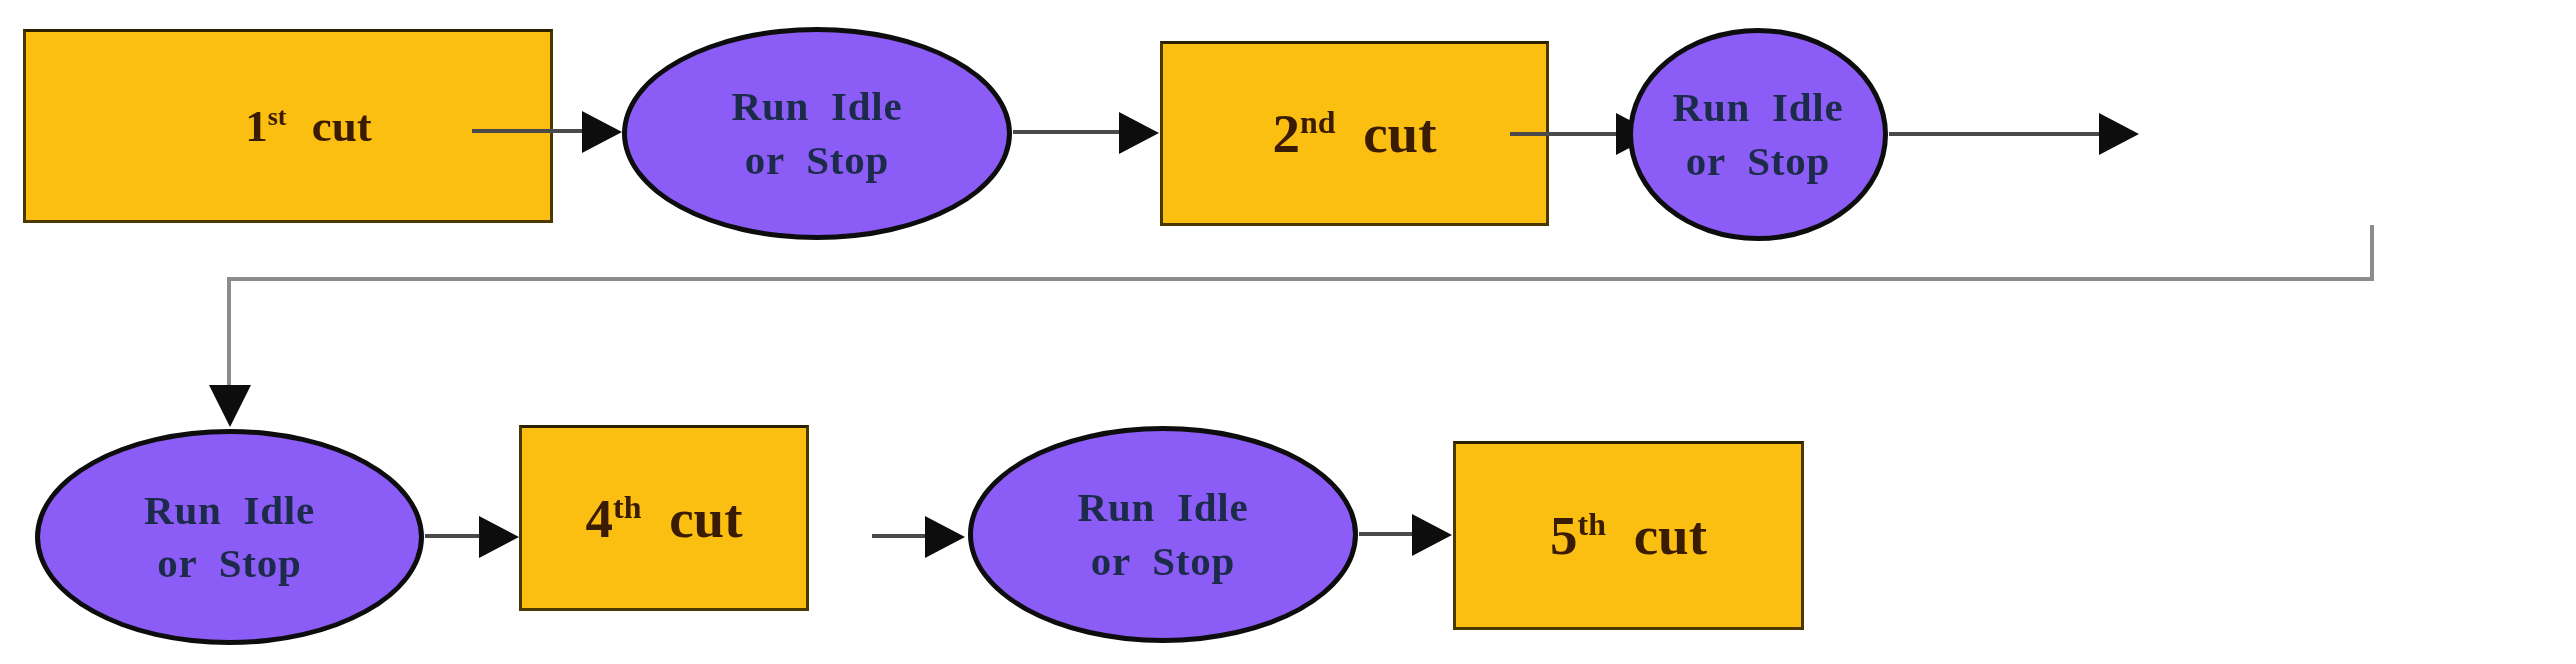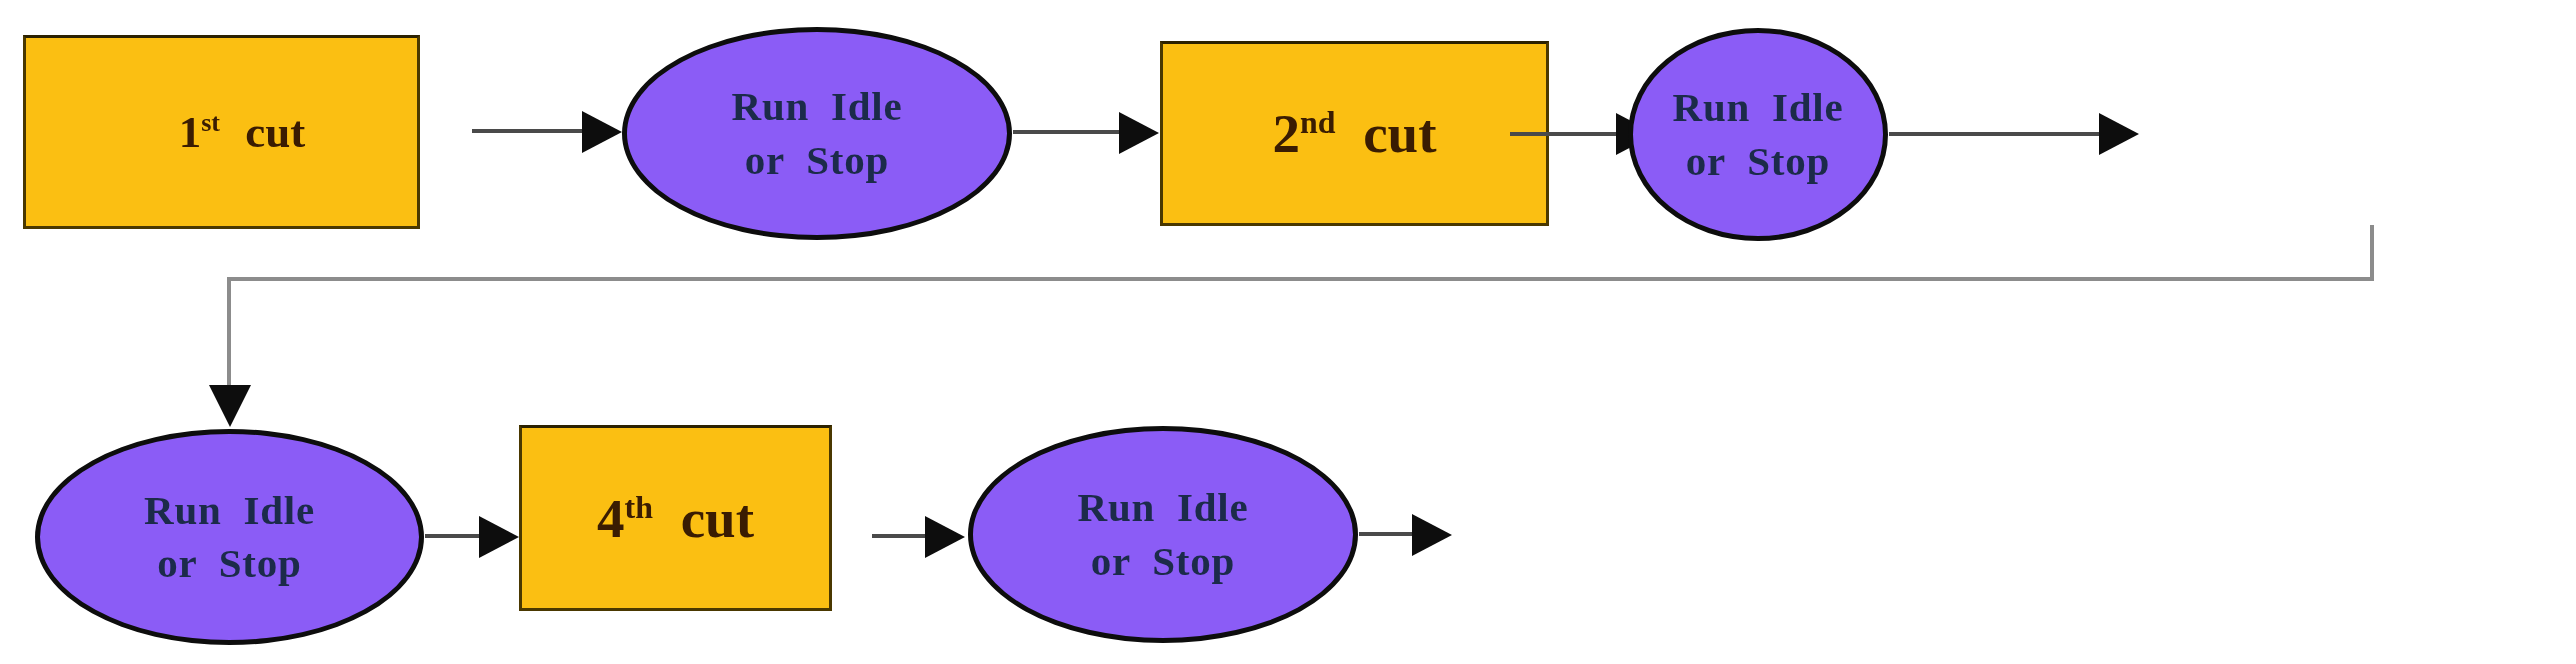--- a/index.html
+++ b/index.html
@@ -55,21 +55,21 @@
     border-left:21px solid transparent;
     border-right:21px solid transparent;
     border-top:42px solid #0d0d0d;
   }
 </style>
 </head>
 <body>
 
 <div id="canvas">
 
-  <div class="pbox two-line" style="left:23px;top:35px;width:397px;height:194px;padding-left:41px;">
+  <div class="pbox two-line" style="left:23px;top:29px;width:530px;height:194px;padding-left:41px;">
     <div class="bl"><span>1</span><sup class="ord">st</sup> <span>cut</span></div>
   </div>
 
   <div class="hshaft" style="left:472px;top:129px;width:113px;"></div>
   <div class="head-right" style="left:582px;top:111px;"></div>
 
   <div class="sellipse" style="left:622px;top:27px;width:390px;height:213px;">
     <div class="el">Run Idle</div>
     <div class="el">or Stop</div>
   </div>
@@ -99,30 +99,33 @@
   <div class="head-down" style="left:209px;top:385px;"></div>
 
   <div class="sellipse" style="left:35px;top:429px;width:389px;height:216px;">
     <div class="el">Run Idle</div>
     <div class="el">or Stop</div>
   </div>
 
   <div class="hshaft" style="left:425px;top:534px;width:55px;"></div>
   <div class="head-right" style="left:479px;top:516px;"></div>
 
-  <div class="pbox one-line" style="left:519px;top:425px;width:313px;height:186px;">
+  <div class="pbox one-line" style="left:519px;top:425px;width:290px;height:186px;">
     <div class="bl"><span>4</span><sup class="ord">th</sup> <span>cut</span></div>
   </div>
 
   <div class="hshaft" style="left:872px;top:534px;width:55px;"></div>
   <div class="head-right" style="left:925px;top:516px;"></div>
 
   <div class="sellipse" style="left:968px;top:426px;width:390px;height:217px;">
     <div class="el">Run Idle</div>
     <div class="el">or Stop</div>
   </div>
 
   <div class="hshaft" style="left:1359px;top:532px;width:55px;"></div>
   <div class="head-right" style="left:1412px;top:514px;"></div>
 
+  <div class="pbox one-line" style="left:1453px;top:441px;width:351px;height:189px;">
+    <div class="bl"><span>5</span><sup class="ord">th</sup> <span>cut</span></div>
+  </div>
 
 </div>
 
 
 </body></html>

